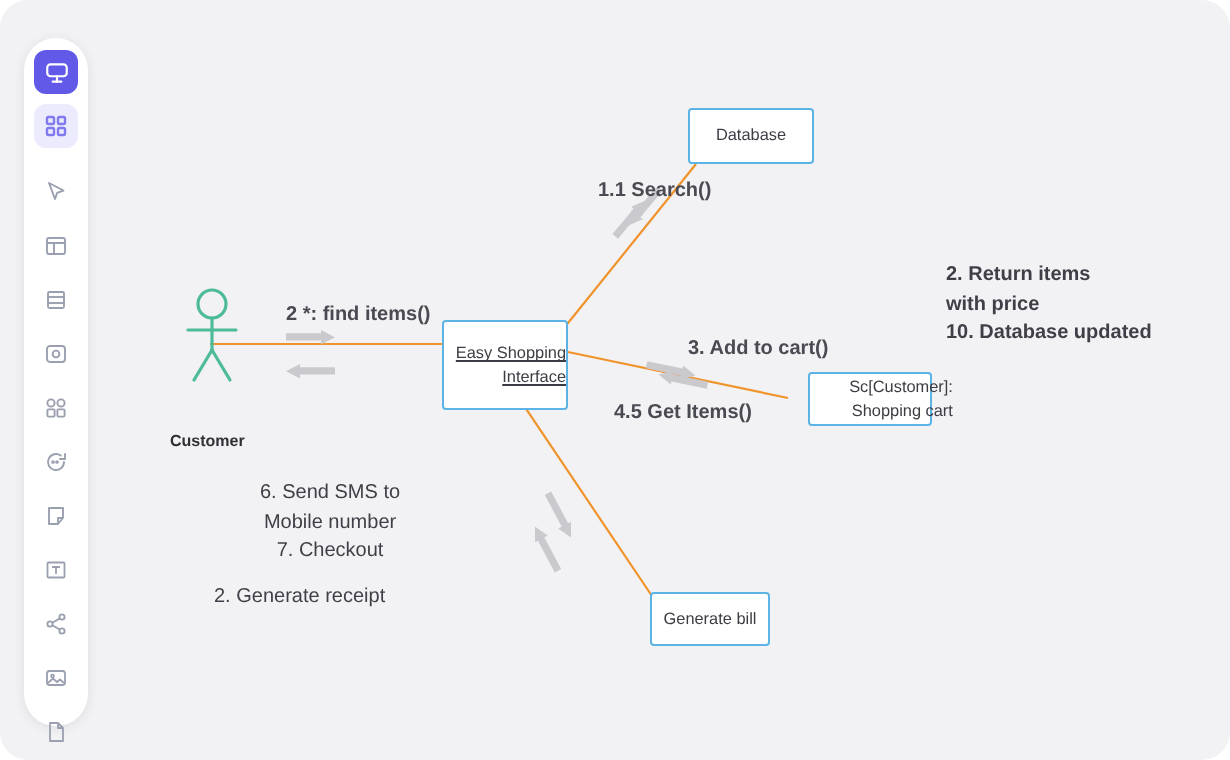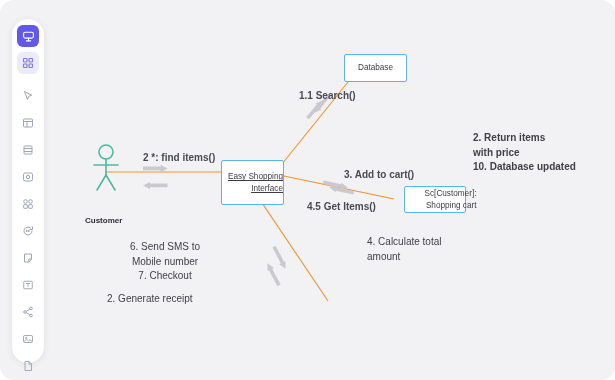--- a/index.html
+++ b/index.html
@@ -304,36 +304,35 @@
     <div id="actor-name" style="left:29px; top:200px;margin-top:16px;">Customer</div>
 
     <div class="node" style="left:288px; top:54px; width:63px; height:28px;">Database</div>
 
     <div class="node" style="left:165px; top:160px; width:63px; height:45px;text-decoration:underline;">Easy Shopping
 Interface</div>
 
     <div class="node" style="left:348px; top:186px; width:62px; height:27px;padding-left:31px;">Sc[Customer]:
 Shopping cart</div>
 
+    <div class="node" style="left:269px; top:296px; width:60px; height:27px;">Generate bill</div>
 
     <div class="label" style="left:87px; top:151px;">2 *: find items()</div>
 
     <div class="label" style="left:243px; top:89px;">1.1 Search()</div>
 
     <div class="label" style="left:288px; top:133px;margin-top:35px;">3. Add to cart()</div>
 
     <div class="label" style="left:251px; top:200px;">4.5 Get Items()</div>
 
     <div class="label normal" style="left:417px; top:131px;font-weight:bold;">2. Return items
     with price
 10. Database updated</div>
 
     <div class="label normal" style="left:74px; top:199px; text-align:center;margin-top:41px;">6. Send SMS to
 Mobile number
 7. Checkout</div>
 
-    <div class="label normal" style="left:311px; top:235px;">4. Calculate total
-    amount</div>
 
     <div class="label normal" style="left:51px; top:292px;">2. Generate receipt</div>
 
   </div>
 </div>
 
 </body></html>

